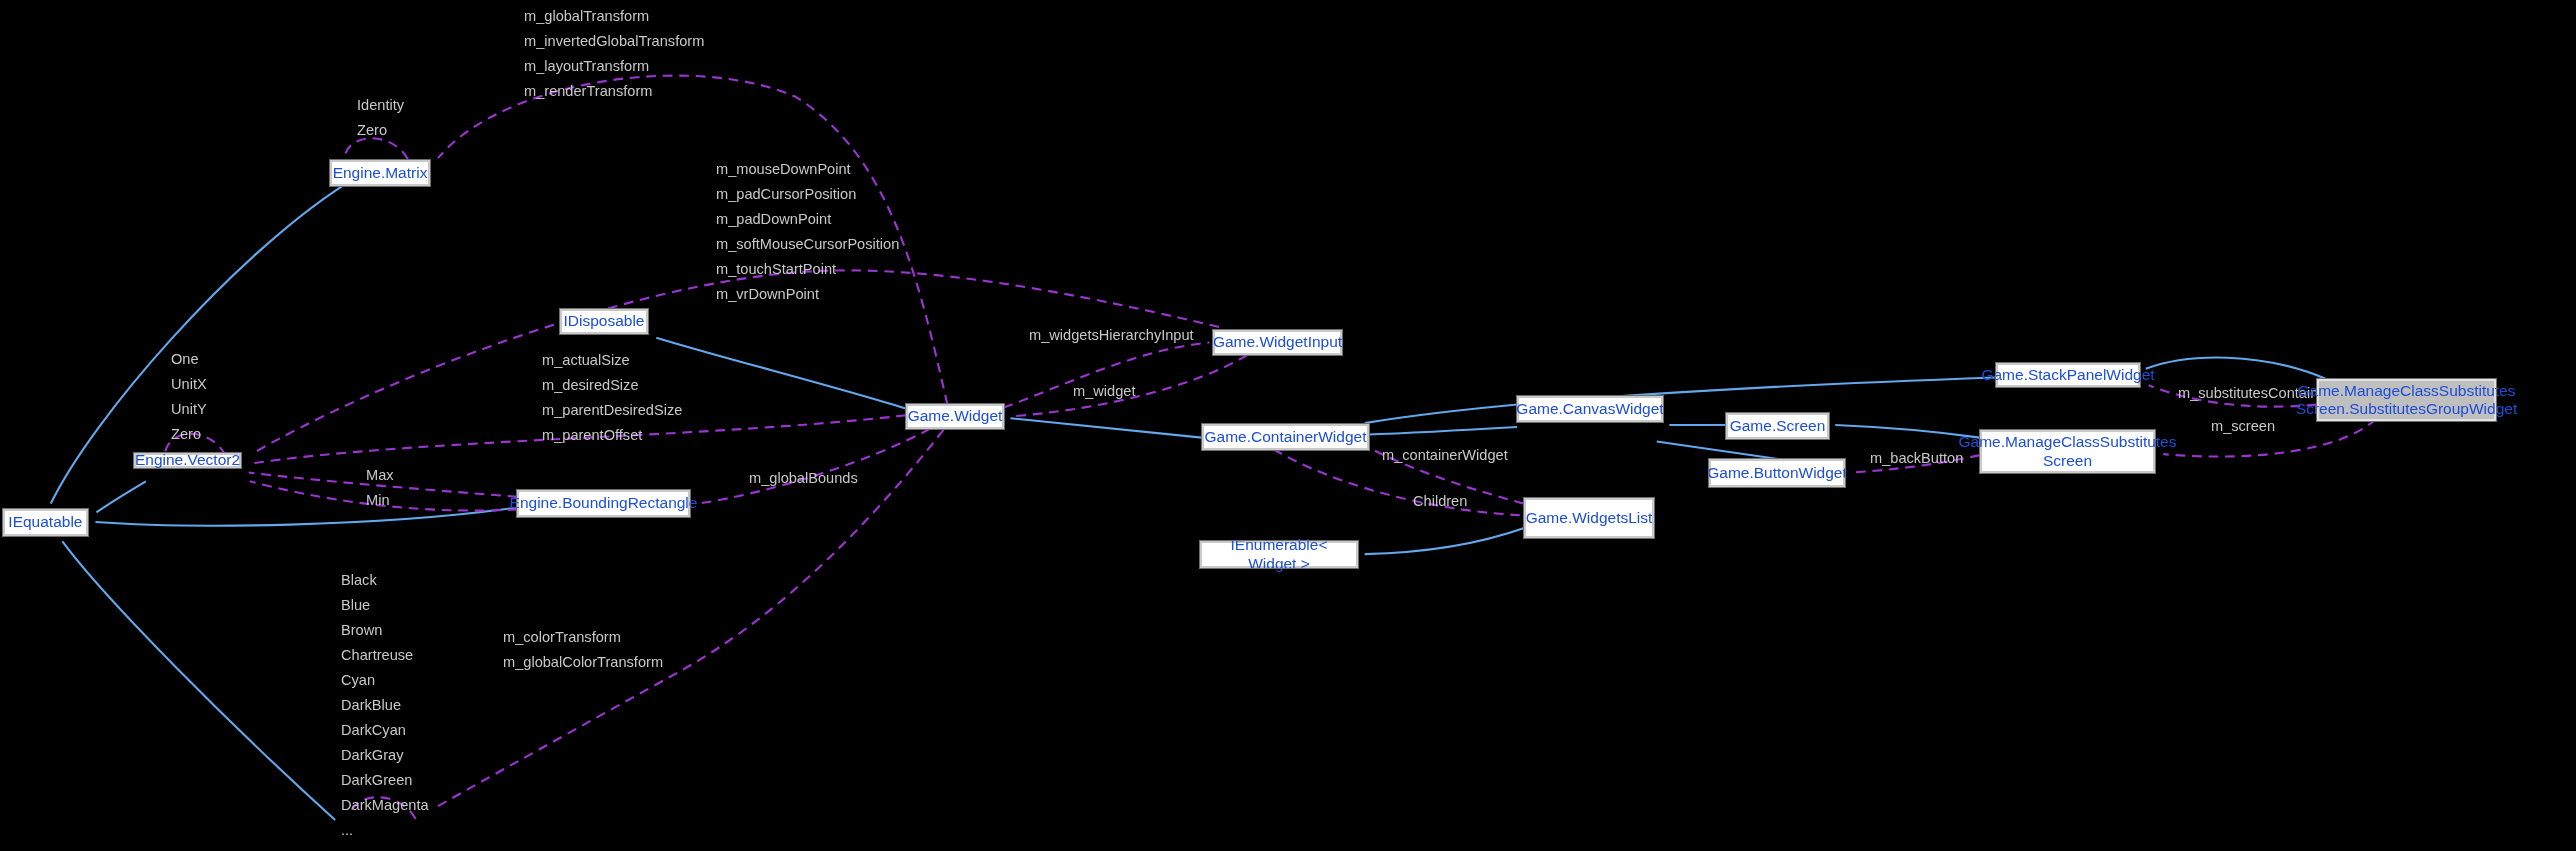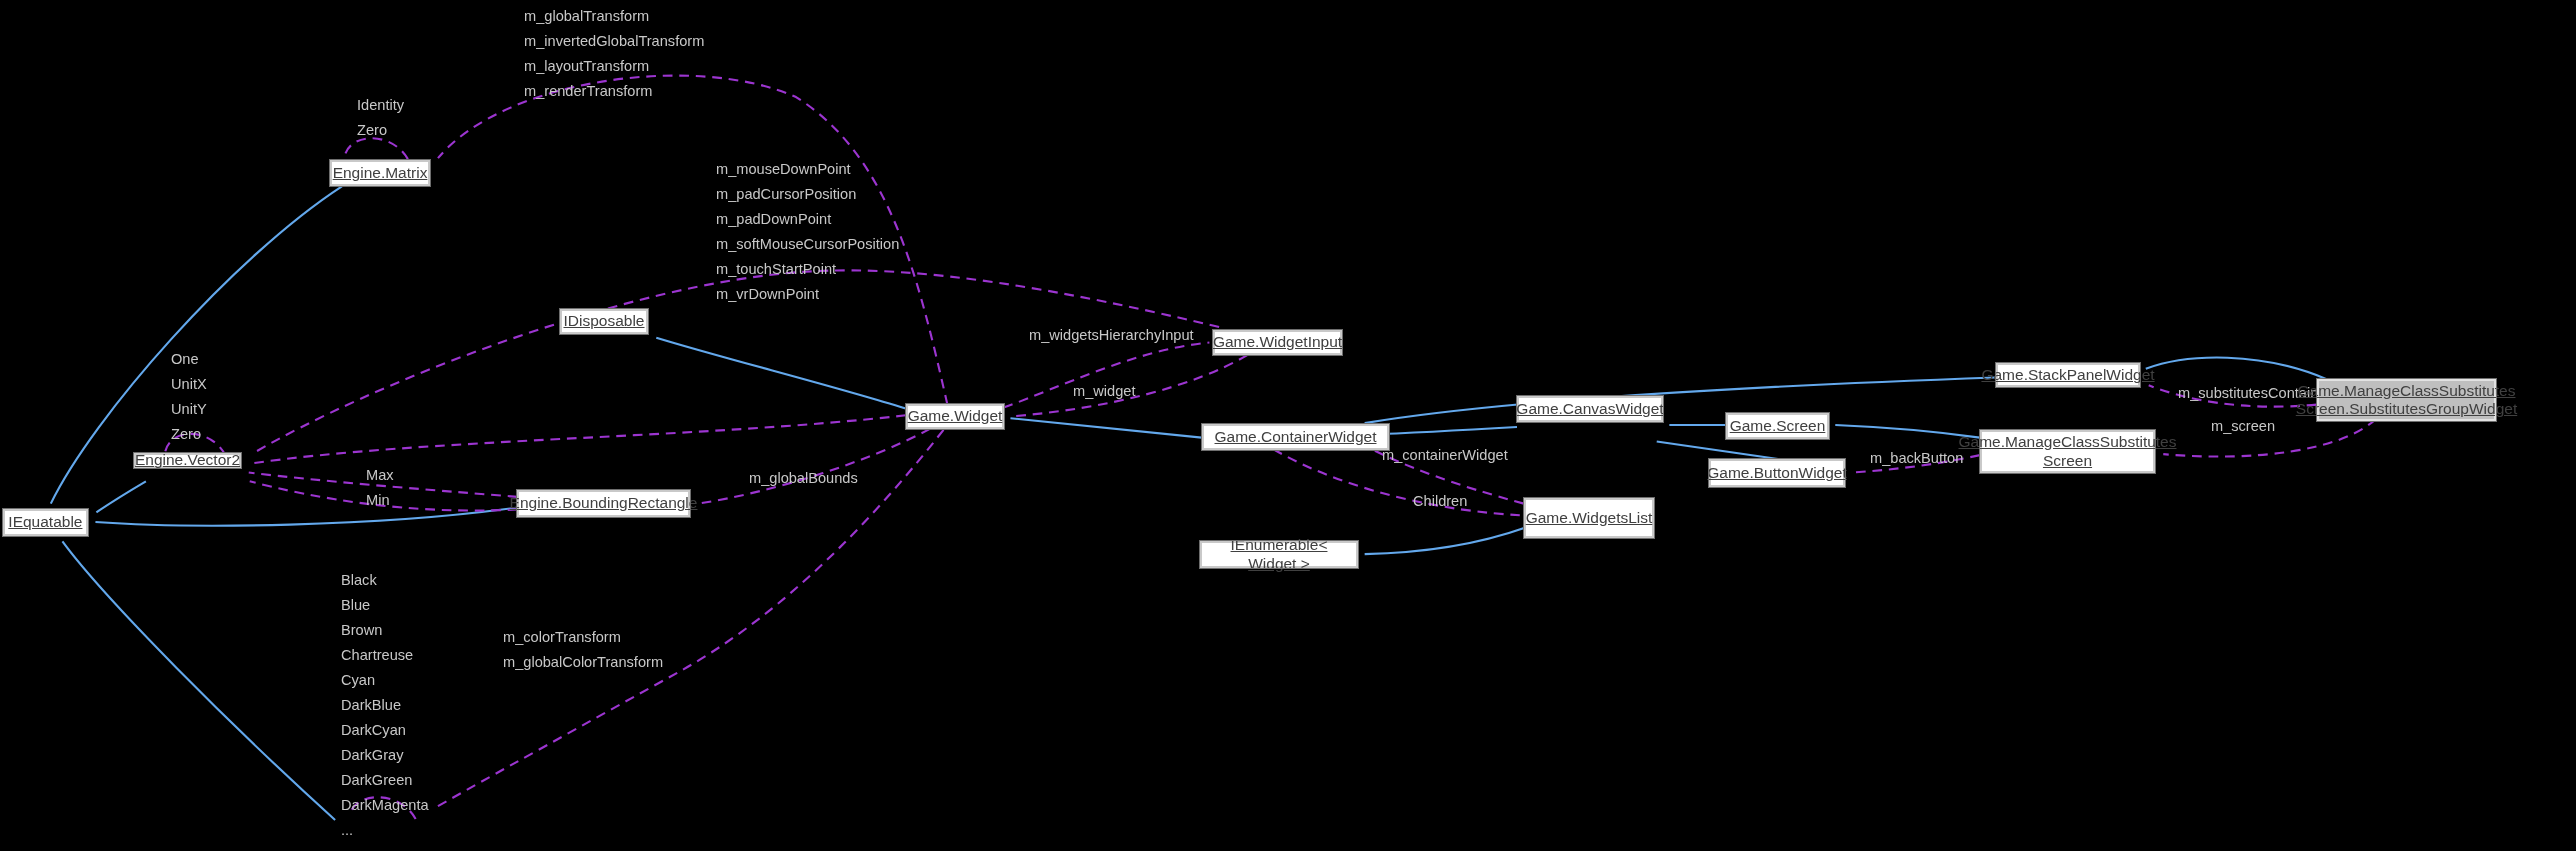--- a/index.html
+++ b/index.html
@@ -1,22 +1,22 @@
 <!DOCTYPE html>
 <html><head>
 <meta charset="utf-8">
 <style>
   html,body{margin:0;padding:0;background:#000;}
   #stage{position:relative;width:2576px;height:851px;background:#000;overflow:hidden;
          font-family:"Liberation Sans",sans-serif;}
   #edges{position:absolute;left:0;top:0;width:2576px;height:851px;}
   .node{position:absolute;display:flex;align-items:center;justify-content:center;
         background:#ffffff;border:2.9px solid #c9c9c9;outline:1px solid #6e6e6e;
-        color:#404040;font-size:15.5px;line-height:18.4px;text-align:center;
-        white-space:pre-line;padding:0 5.8px;box-sizing:border-box;z-index:3;cursor:pointer;text-decoration:underline;}
+        color:#1d4ed8;font-size:15.5px;line-height:18.4px;text-align:center;
+        white-space:pre-line;padding:0 5.8px;box-sizing:border-box;z-index:3;cursor:pointer;}
   .node.highlighted{background:#bfbfbf;border-color:#e2e2e2;}
   .elabel{position:absolute;color:#c8c8c8;font-size:14.6px;line-height:25px;
           white-space:pre-line;z-index:2;}
   path{fill:none;}
   .blue{stroke:#63a8ec;stroke-width:2.2;}
   .purple{stroke:#9c35d0;stroke-width:2.2;stroke-dasharray:10 7;}
 </style>
 </head>
 <body>
 
@@ -65,21 +65,21 @@
     <path class="purple" d="M 428,844 C 412,815 368,815 360,839" marker-end="url(#ap)"></path>
   </svg>
 
   <div class="node" style="left:330px;top:160px;width:100px;height:26px">Engine.Matrix</div>
   <div class="node" style="left:2.9px;top:509px;width:85px;height:27px">IEquatable</div>
   <div class="node" style="left:134px;top:453px;width:107px;height:15px">Engine.Vector2</div>
   <div class="node" style="left:517px;top:490px;width:173px;height:27px">Engine.BoundingRectangle</div>
   <div class="node" style="left:560px;top:309px;width:88px;height:25px">IDisposable</div>
   <div class="node" style="left:906px;top:404px;width:98px;height:25px">Game.Widget</div>
   <div class="node" style="left:1213px;top:330px;width:129px;height:25px">Game.WidgetInput</div>
-  <div class="node" style="left:1202px;top:424px;width:187px;height:26px">Game.ContainerWidget</div>
+  <div class="node" style="left:1202px;top:424px;width:167px;height:26px">Game.ContainerWidget</div>
   <div class="node" style="left:1517px;top:396px;width:146px;height:26px">Game.CanvasWidget</div>
   <div class="node" style="left:1726px;top:413px;width:103px;height:26px">Game.Screen</div>
   <div class="node" style="left:1709px;top:459px;width:136px;height:28px">Game.ButtonWidget</div>
   <div class="node" style="left:1524px;top:498px;width:130px;height:40px">Game.WidgetsList</div>
   <div class="node" style="left:1200px;top:541px;width:158px;height:27px">IEnumerable&lt; Widget &gt;</div>
   <div class="node" style="left:1996px;top:363px;width:144px;height:24px">Game.StackPanelWidget</div>
   <div class="node" style="left:1980px;top:430px;width:175px;height:43px">Game.ManageClassSubstitutes
 Screen</div>
   <div class="node highlighted" style="left:2317px;top:379px;width:179px;height:42px">Game.ManageClassSubstitutes
 Screen.SubstitutesGroupWidget</div>
@@ -95,20 +95,24 @@
 UnitY
 Zero</div>
   <div class="elabel" style="left:366px;top:463px">Max
 Min</div>
   <div class="elabel" style="left:716px;top:157px">m_mouseDownPoint
 m_padCursorPosition
 m_padDownPoint
 m_softMouseCursorPosition
 m_touchStartPoint
 m_vrDownPoint</div>
+  <div class="elabel" style="left:542px;top:348px">m_actualSize
+m_desiredSize
+m_parentDesiredSize
+m_parentOffset</div>
   <div class="elabel" style="left:1029px;top:323px">m_widgetsHierarchyInput</div>
   <div class="elabel" style="left:1073px;top:379px">m_widget</div>
   <div class="elabel" style="left:749px;top:466px">m_globalBounds</div>
   <div class="elabel" style="left:1382px;top:443px">m_containerWidget</div>
   <div class="elabel" style="left:1413px;top:489px">Children</div>
   <div class="elabel" style="left:1870px;top:446px">m_backButton</div>
   <div class="elabel" style="left:2178px;top:381px">m_substitutesContainer</div>
   <div class="elabel" style="left:2211px;top:414px">m_screen</div>
   <div class="elabel" style="left:341px;top:568px">Black
 Blue

